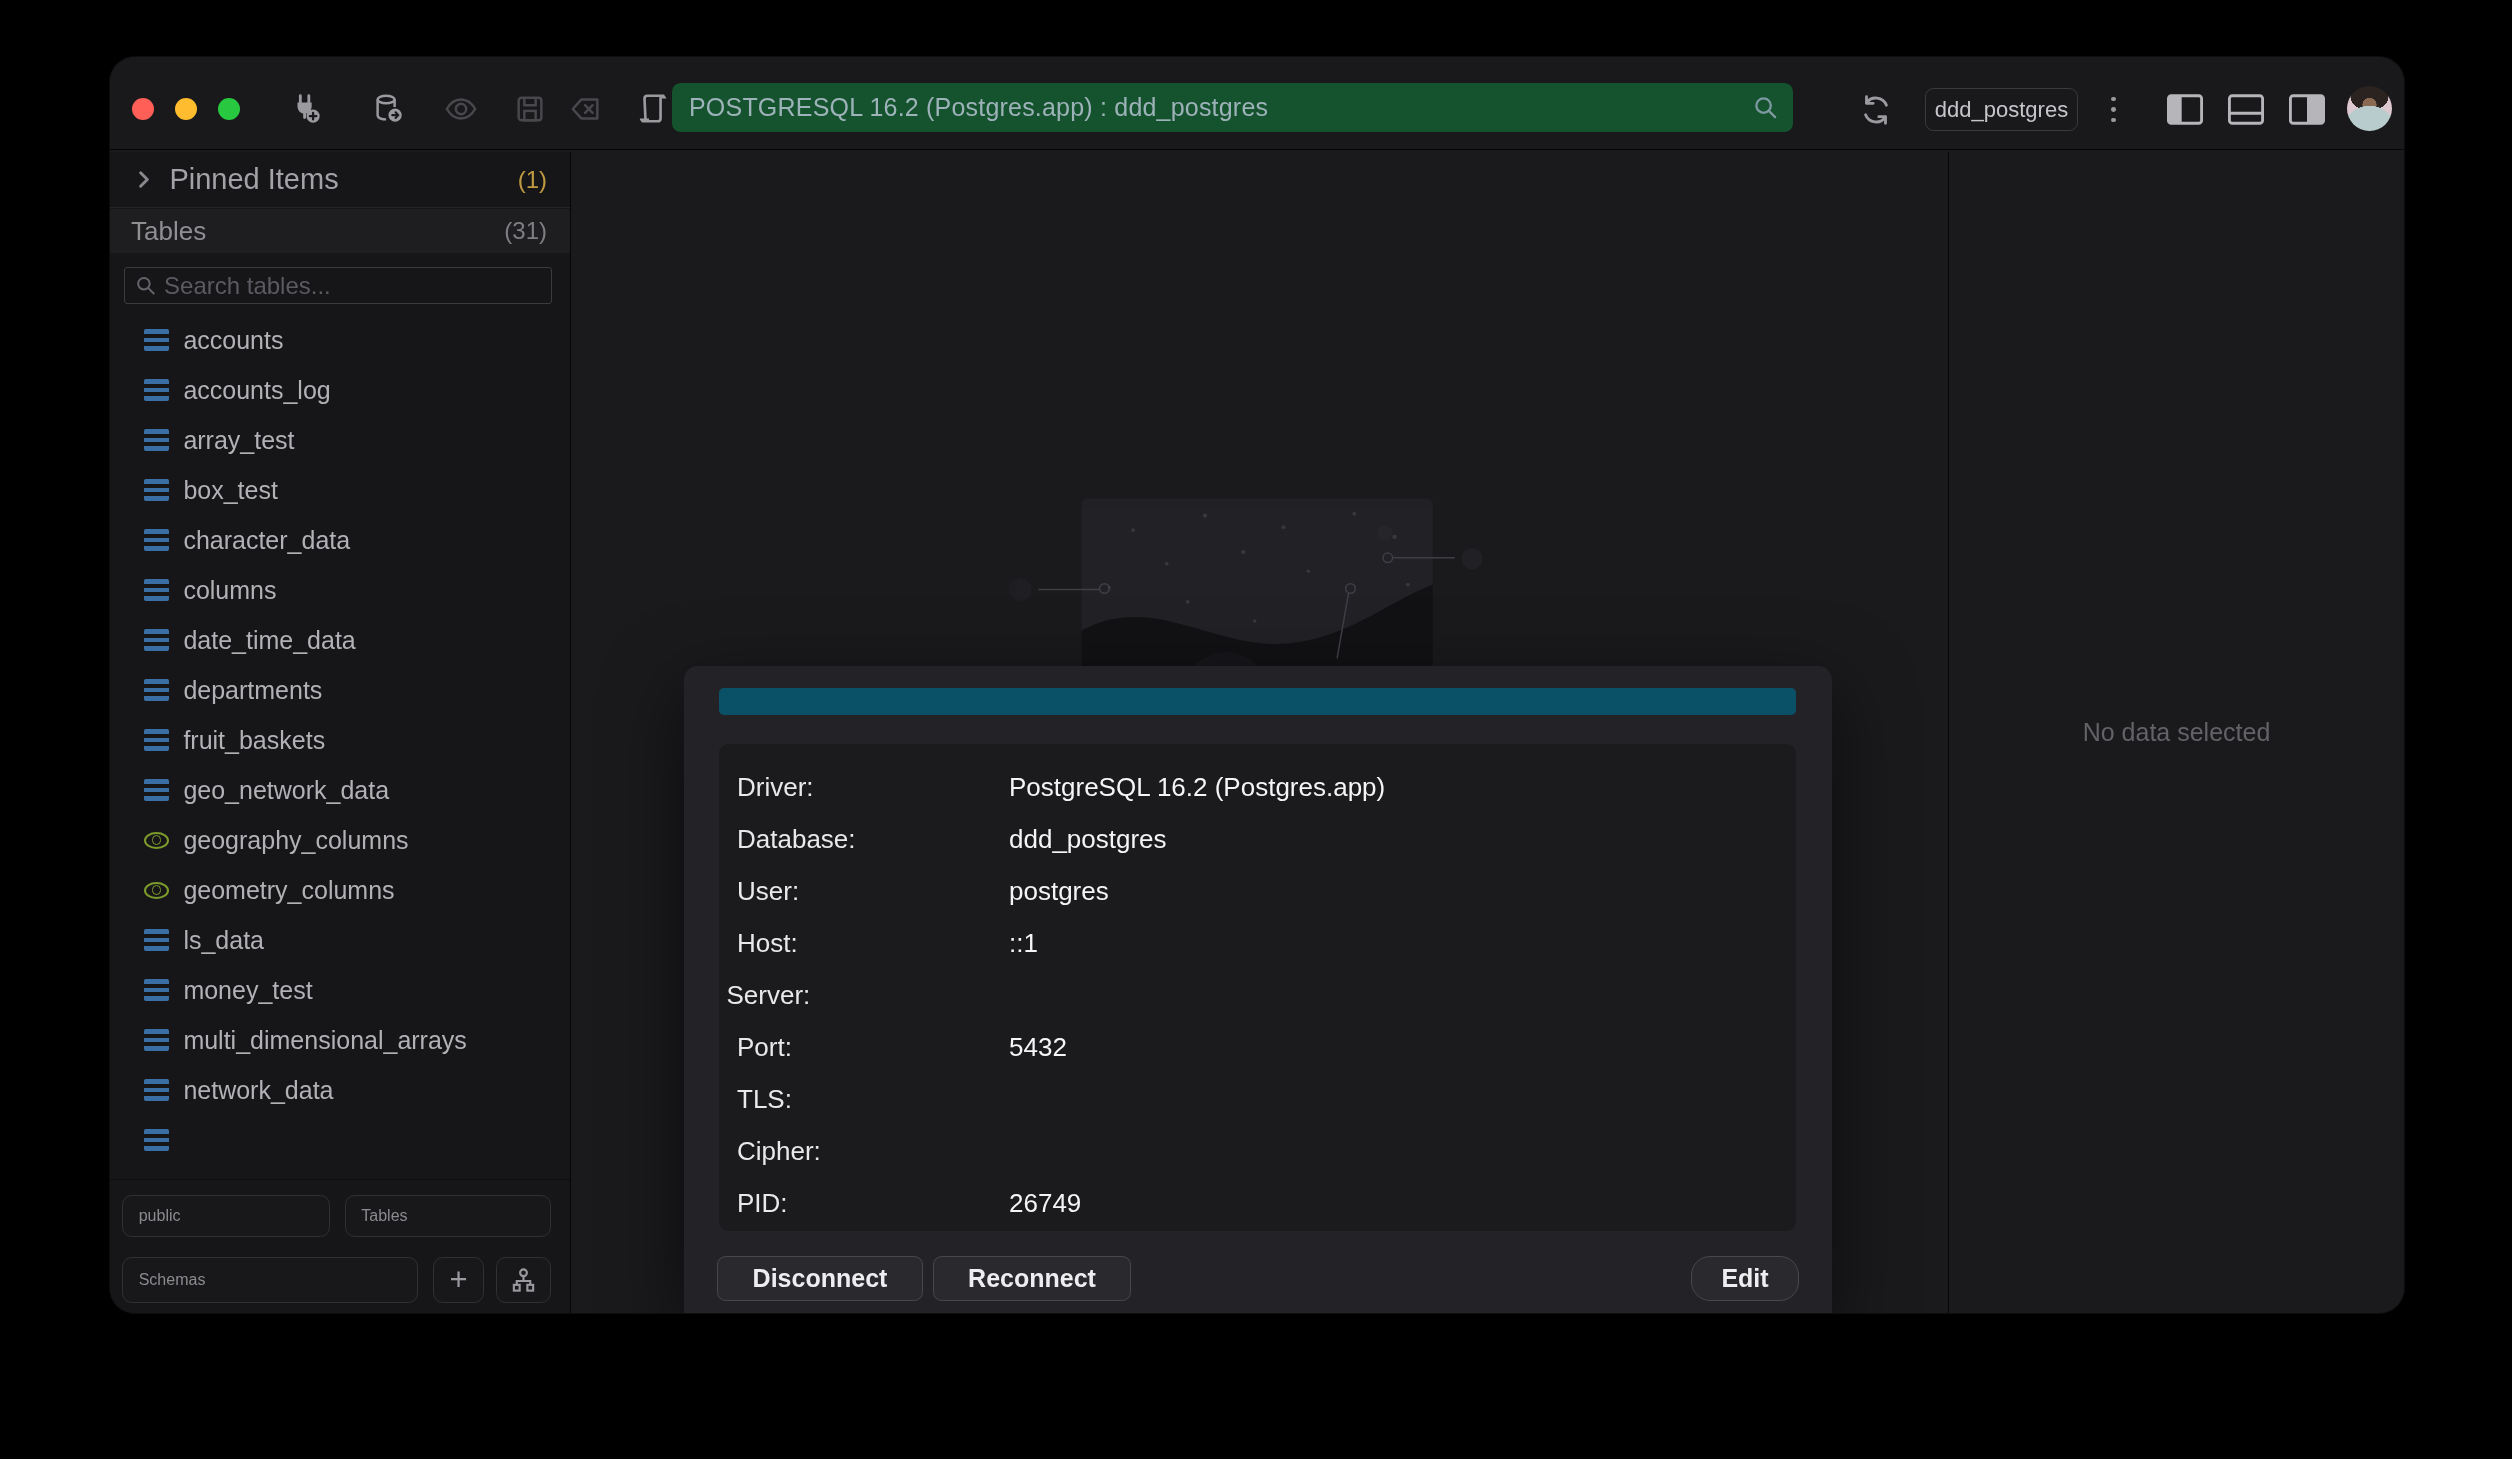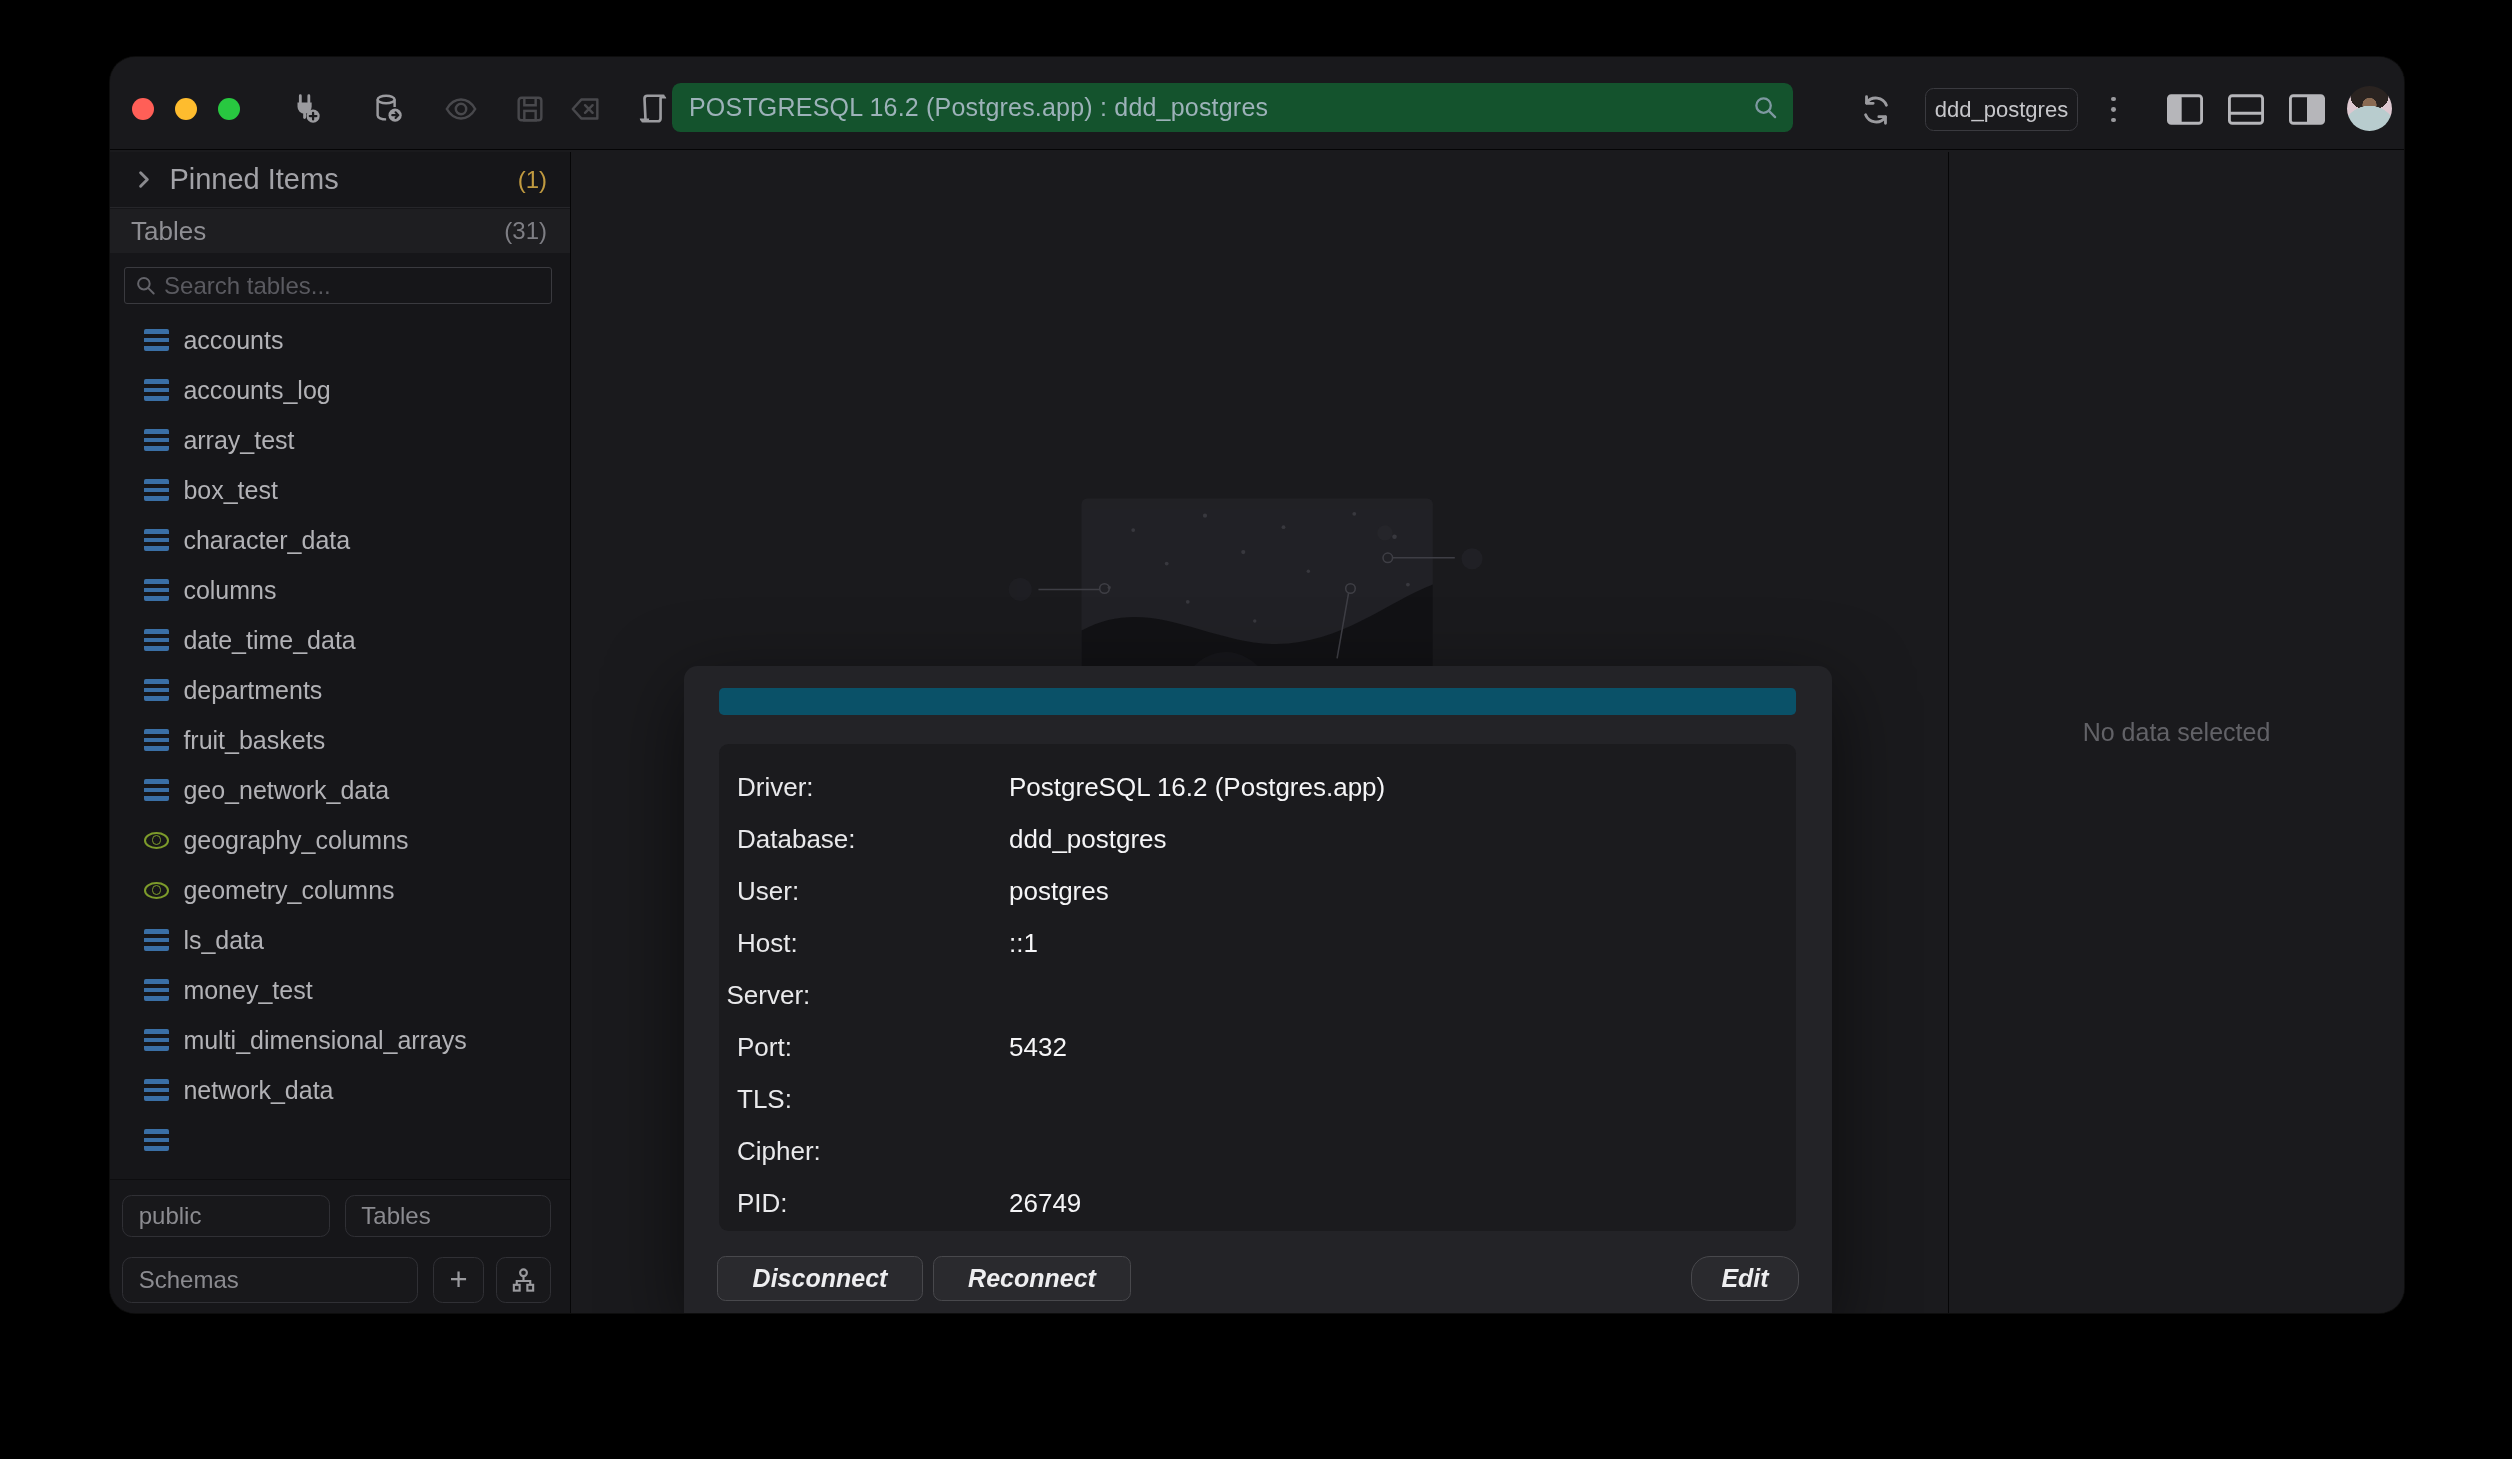--- a/index.html
+++ b/index.html
@@ -74,21 +74,21 @@
   .table-row .t-name { color:#b2b2b6; font-size:25px; font-weight:500; white-space:nowrap; }
   .icon-tbl { width:25px; height:22px; flex:0 0 25px; }
   .table-row.table .icon-tbl { background:linear-gradient(#3a6fa5 0 4.8px, rgba(0,0,0,0) 4.8px 8.6px,
                        #3a6fa5 8.6px 13.4px, rgba(0,0,0,0) 13.4px 17px, #3a6fa5 17px 22px); border-radius:1.9px; }
   .table-row.view .icon-tbl { position:relative; height:17px; border:2.9px solid #7d9b2b; border-radius:50%; }
   .table-row.view .icon-tbl::after { content:""; position:absolute; left:50%; top:50%; width:7.7px; height:7.7px;
                        margin:-4.8px 0 0 -4.8px; border:1.9px solid #7d9b2b; border-radius:50%; }
 
   .sidebar-footer { position:absolute; left:0; bottom:0; width:100%; height:134px; background:#161619; border-top:1px solid #0d0d0f; }
   .foot-btn { position:absolute; border:1.9px solid #303035; border-radius:9.6px; background:#18181b;
-              color:#8b8b90; font-size:24px; display:flex; align-items:center; padding:0 15.3px; }
+              color:#8b8b90; font-size:16px; display:flex; align-items:center; padding:0 15.3px; }
   .fb-schema { left:12.4px; top:15.3px; width:208px; height:42px; }
   .fb-cat { left:235px; top:15.3px; width:206px; height:42px; }
   .fb-schemas { left:12.4px; top:77px; width:296px; height:46px; }
   .fb-add { left:323px; top:77px; width:51px; height:46px; justify-content:center; font-size:31px; color:#9a9a9e; padding:0; }
   .fb-tree { left:386px; top:77px; width:55px; height:46px; justify-content:center; padding:0; }
 
   
   .illus { position:absolute; left:0; top:0; }
 
   
@@ -97,21 +97,21 @@
   .progress { position:absolute; left:35px; top:22px; width:1077px; height:27px; background:#0a5168; border-radius:4.8px; }
   .info-panel { position:absolute; left:35px; top:78px; width:1077px; height:487px; background:#1b1b1e;
                 border-radius:9.6px; padding:17px 0 0 18px; }
   .info-row { height:52px; display:flex; align-items:center; }
   .info-row .k { width:272px; color:#e9e9eb; font-size:26px; }
   .info-row.outdent .k { margin-left:-10.5px; width:282px; }
   .info-row .v { color:#f5f5f7; font-size:26px; }
   .modal-btn { position:absolute; top:590px; height:45px; background:#2a2a2e; border:1.9px solid #48484c;
                border-radius:8.6px; color:#eeeef0; font-size:25px; font-weight:700;
                display:flex; align-items:center; justify-content:center;
-               font-family:"Liberation Sans", sans-serif;font-style:italic; }
+               font-family:"Liberation Sans", sans-serif; }
   .btn-disconnect { left:33px; width:206px; }
   .btn-reconnect { left:249px; width:198px; }
   .btn-edit { left:1007px; width:108px;border-radius:19px; }
 </style>
 </head>
 <body>
 
 <div class="canvas">
   <div class="window">
 

